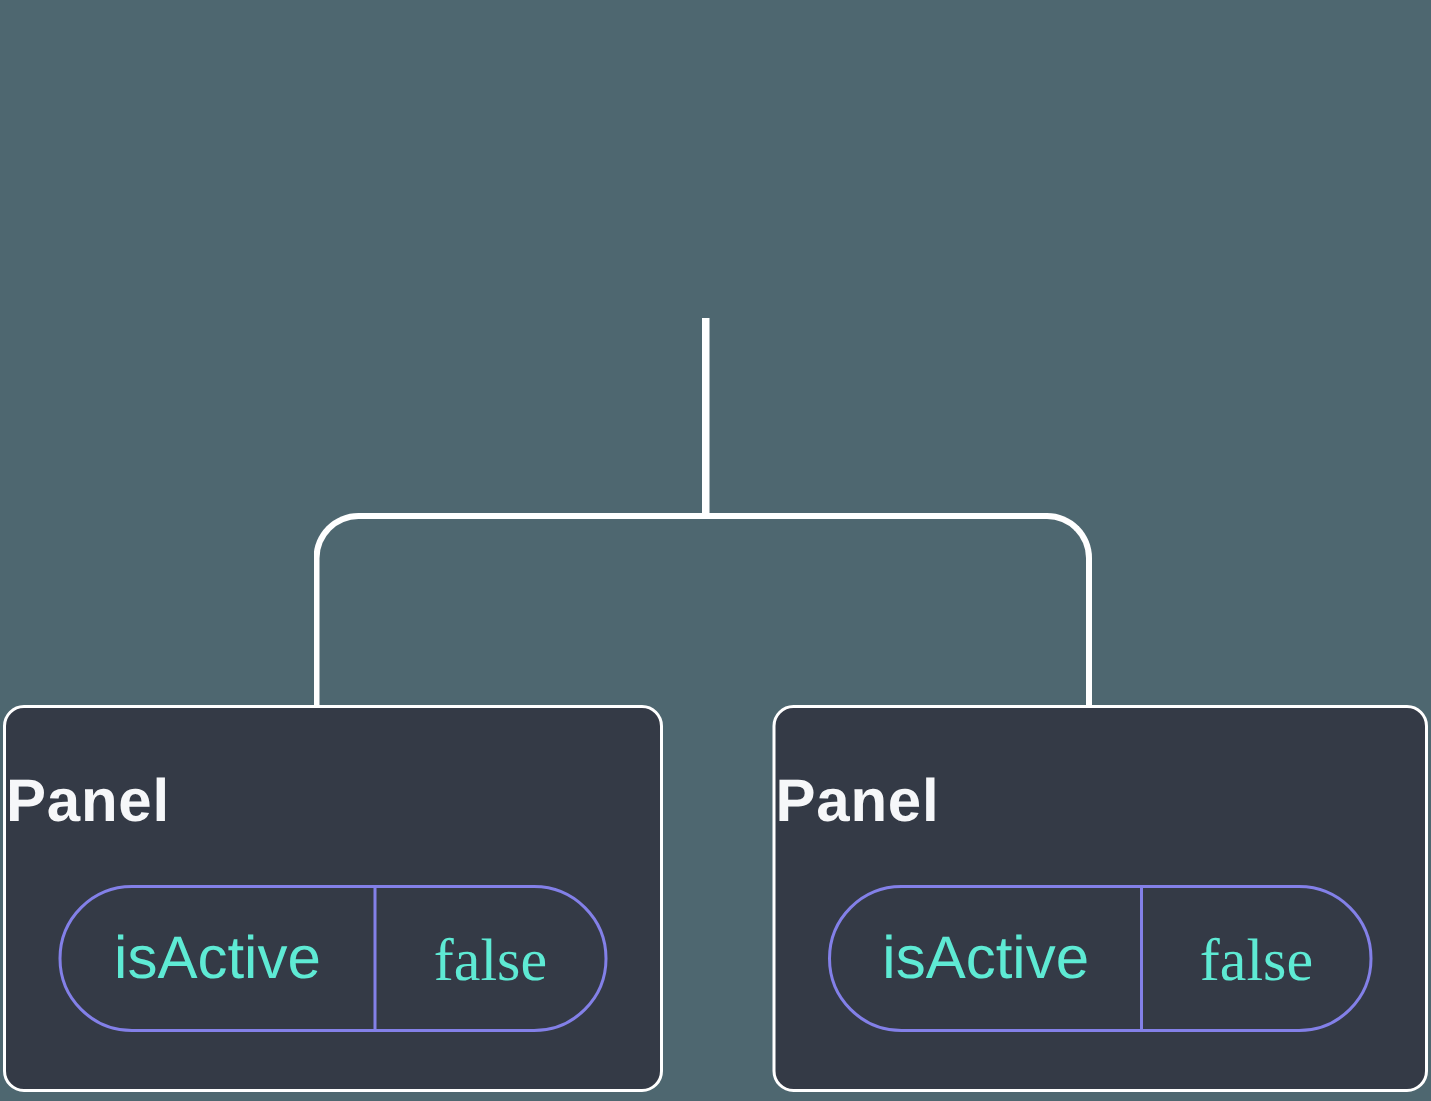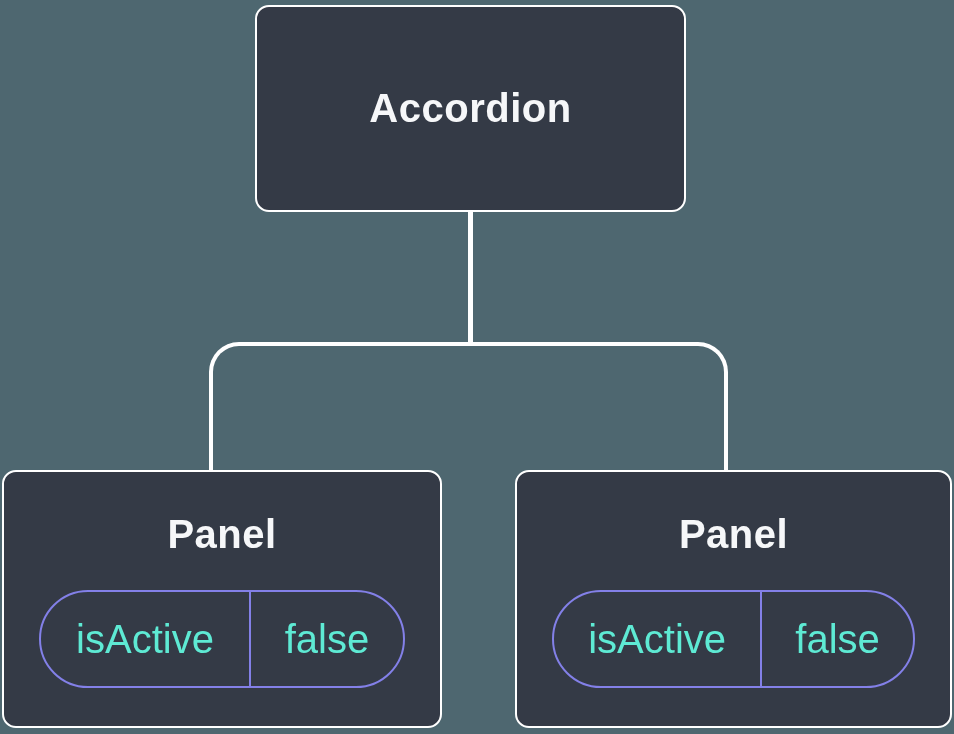--- a/index.html
+++ b/index.html
@@ -63,21 +63,21 @@
     top: 470px;
     height: 258px;
     display: flex;
     flex-direction: column;
   }
   .panel-1 { left: 2px;   width: 440px; }
   .panel-2 { left: 515px; width: 437px; }
 
   .panel-title {
     margin-top: 38px;
-    text-align: center;
+    text-align: left;
     line-height: 48px;
     color: #f6f7f9;
     font-size: 40px;
     font-weight: 600;
     letter-spacing: 0.5px;
   }
 
   
   .state-pill {
     margin: 32px 35px 0 35px;
@@ -93,30 +93,27 @@
     align-items: center;
     justify-content: center;
     color: #5eead4;
     font-size: 40px;
     font-weight: 400;
   }
   .state-key {
     flex: 0 0 58%;
     border-right: 2.5px solid #8380e8;
   }
-  .state-value { flex: 1 1 auto; }
+  .state-value { flex: 1 1 auto; font-family: Liberation Serif, serif; }
 </style>
 </head>
 <body>
 
 <div class="canvas">
 
-  <div class="node node-root">
-    <span class="node-title">Accordion</span>
-  </div>
 
   <div class="connector-stem"></div>
   <div class="connector-branch"></div>
 
   <div class="node panel panel-1">
     <div class="panel-title">Panel</div>
     <div class="state-pill">
       <div class="state-cell state-key">isActive</div>
       <div class="state-cell state-value">false</div>
     </div>

